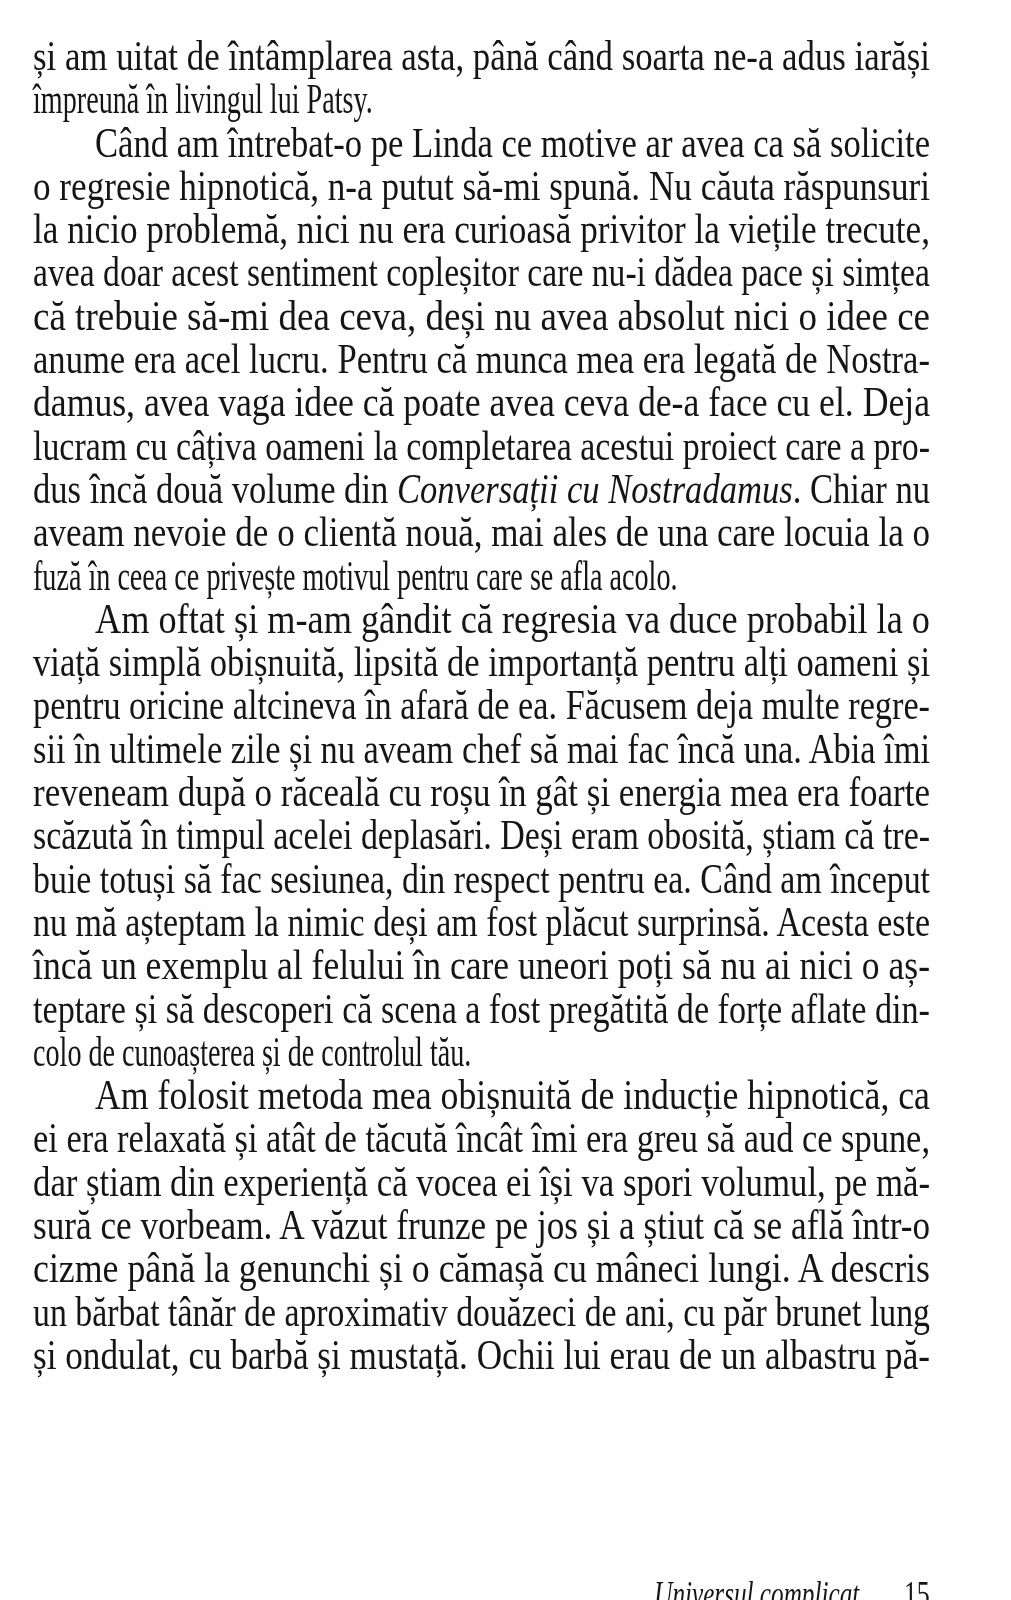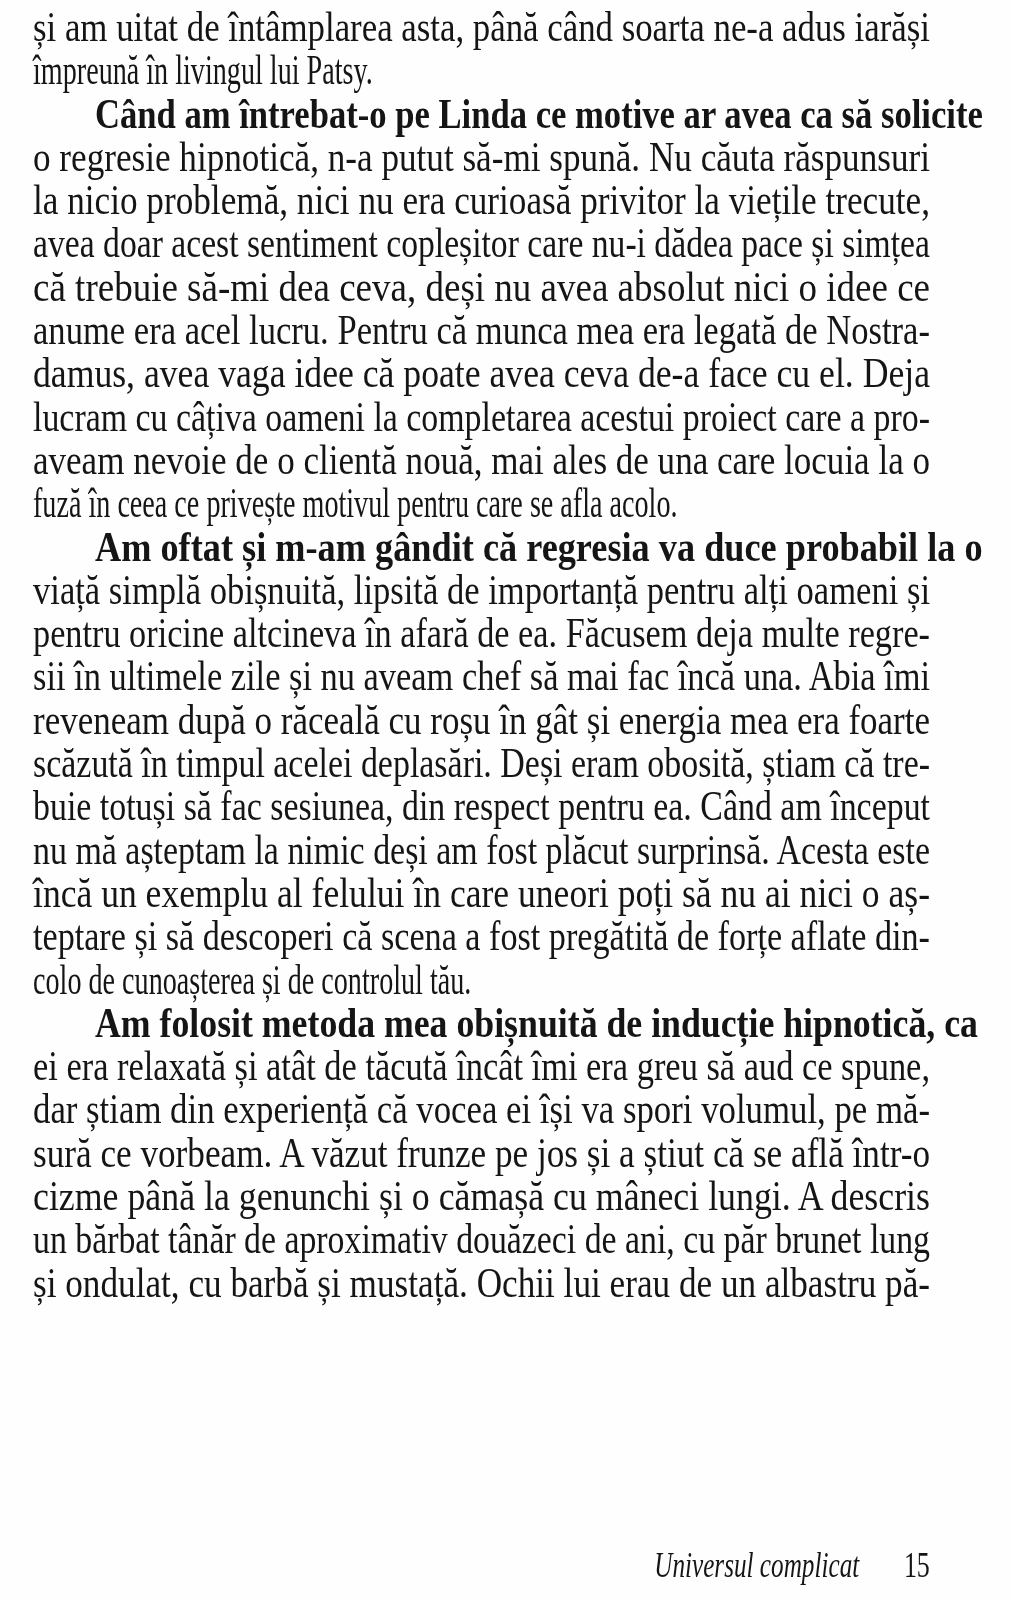--- a/index.html
+++ b/index.html
@@ -11,37 +11,37 @@
     height: 1600px;
     position: relative;
     overflow: hidden;
     background: #fefefe;
     font-family: "Liberation Serif", "DejaVu Serif", serif;
     color: #151515;
   }
   .page {
     position: absolute;
     inset: 0;
+    margin-top: 29px;
   }
   .page-text {
     position: absolute;
     top: 6px;
     left: 33px;
     width: 897px;
   }
   .line {
     height: 43.3px;
     line-height: 43.3px;
     font-size: 42px;
     white-space: nowrap;
     overflow: visible;
   }
   .line.indent {
     padding-left: 62px;
-    font-weight: bold;
   }
   .line-inner {
     display: inline-block;
     transform-origin: 0 50%;
     white-space: nowrap;
   }
   .line-inner .italic {
     font-style: italic;
   }
   .footer {
@@ -75,20 +75,21 @@
       <div class="line"><span class="line-inner" style="transform: scaleX(0.828865);"><span>și am uitat de întâmplarea asta, până când soarta ne-a adus iarăși</span></span></div>
       <div class="line"><span class="line-inner" style="transform: scaleX(0.67);"><span>împreună în livingul lui Patsy.</span></span></div>
       <div class="line indent"><span class="line-inner" style="transform: scaleX(0.823954);"><span>Când am întrebat-o pe Linda ce motive ar avea ca să solicite</span></span></div>
       <div class="line"><span class="line-inner" style="transform: scaleX(0.836851);"><span>o regresie hipnotică, n-a putut să-mi spună. Nu căuta răspunsuri</span></span></div>
       <div class="line"><span class="line-inner" style="transform: scaleX(0.837865);"><span>la nicio problemă, nici nu era curioasă privitor la viețile trecute,</span></span></div>
       <div class="line"><span class="line-inner" style="transform: scaleX(0.801262);"><span>avea doar acest sentiment copleșitor care nu-i dădea pace și simțea</span></span></div>
       <div class="line"><span class="line-inner" style="transform: scaleX(0.881112);"><span>că trebuie să-mi dea ceva, deși nu avea absolut nici o idee ce</span></span></div>
       <div class="line"><span class="line-inner" style="transform: scaleX(0.823621);"><span>anume era acel lucru. Pentru că munca mea era legată de Nostra-</span></span></div>
       <div class="line"><span class="line-inner" style="transform: scaleX(0.849168);"><span>damus, avea vaga idee că poate avea ceva de-a face cu el. Deja</span></span></div>
       <div class="line"><span class="line-inner" style="transform: scaleX(0.806371);"><span>lucram cu câțiva oameni la completarea acestui proiect care a pro-</span></span></div>
+      <div class="line"><span class="line-inner" style="transform: scaleX(0.823243);"><span>dus încă două volume din </span><span class="italic">Conversații cu Nostradamus</span><span>. Chiar nu</span></span></div>
       <div class="line"><span class="line-inner" style="transform: scaleX(0.834285);"><span>aveam nevoie de o clientă nouă, mai ales de una care locuia la o</span></span></div>
       <div class="line"><span class="line-inner" style="transform: scaleX(0.67);"><span>fuză în ceea ce privește motivul pentru care se afla acolo.</span></span></div>
       <div class="line indent"><span class="line-inner" style="transform: scaleX(0.863649);"><span>Am oftat și m-am gândit că regresia va duce probabil la o</span></span></div>
       <div class="line"><span class="line-inner" style="transform: scaleX(0.823361);"><span>viață simplă obișnuită, lipsită de importanță pentru alți oameni și</span></span></div>
       <div class="line"><span class="line-inner" style="transform: scaleX(0.815744);"><span>pentru oricine altcineva în afară de ea. Făcusem deja multe regre-</span></span></div>
       <div class="line"><span class="line-inner" style="transform: scaleX(0.819073);"><span>sii în ultimele zile și nu aveam chef să mai fac încă una. Abia îmi</span></span></div>
       <div class="line"><span class="line-inner" style="transform: scaleX(0.833123);"><span>reveneam după o răceală cu roșu în gât și energia mea era foarte</span></span></div>
       <div class="line"><span class="line-inner" style="transform: scaleX(0.807938);"><span>scăzută în timpul acelei deplasări. Deși eram obosită, știam că tre-</span></span></div>
       <div class="line"><span class="line-inner" style="transform: scaleX(0.80704);"><span>buie totuși să fac sesiunea, din respect pentru ea. Când am început</span></span></div>
       <div class="line"><span class="line-inner" style="transform: scaleX(0.807847);"><span>nu mă așteptam la nimic deși am fost plăcut surprinsă. Acesta este</span></span></div>

